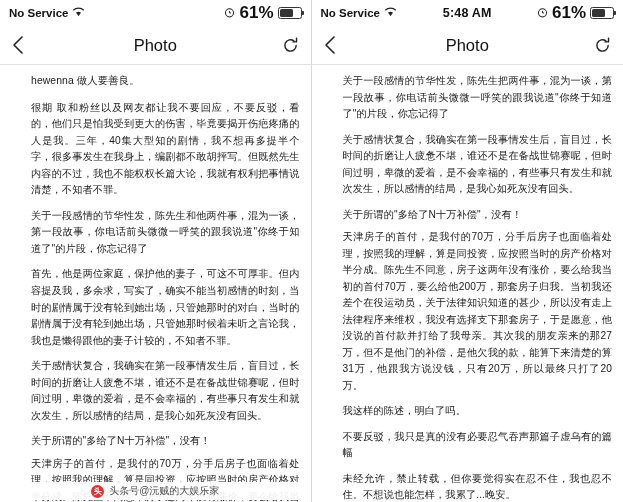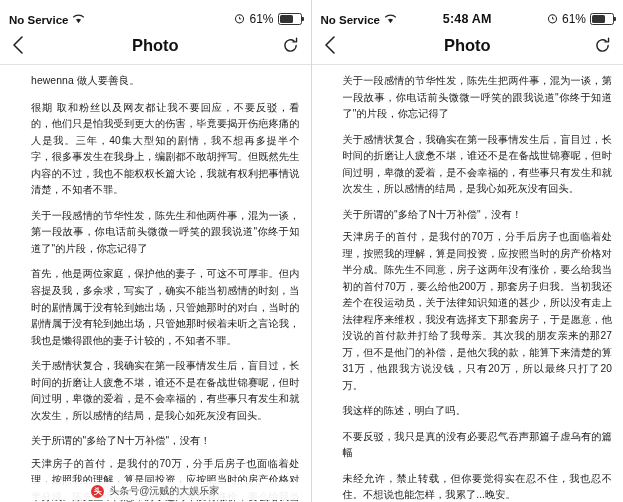--- a/index.html
+++ b/index.html
@@ -27,21 +27,21 @@
   }
   .phone.right {
     width: 312px;
     border-left: 1px solid #d8d8d8;
   }
 
   
   .status-bar {
     height: 26px;
     display: flex;
-    align-items: flex-end;
+    align-items: center;
     padding: 0 9px;
     font-size: 11.5px;
     color: #111;
     font-weight: 600;
     position: relative;
   }
   .status-left {
     display: flex;
     align-items: center;
     gap: 4px;
@@ -59,21 +59,21 @@
   .status-right {
     display: flex;
     align-items: center;
     gap: 4px;
     flex: 1;
     justify-content: flex-end;
     z-index: 2;
   }
   .wifi-icon { display:inline-block; }
   .alarm-icon { display:inline-block; }
-  .batt-pct { font-size: 12px; font-weight: 400; }
+  .batt-pct { font-size: 17px; font-weight: 700; }
   .batt {
     width: 22px; height: 10px;
     border: 1px solid #333;
     border-radius: 2.5px;
     position: relative;
     display: inline-block;
   }
   .batt::after {
     content: "";
     position: absolute;
@@ -97,21 +97,21 @@
     align-items: center;
     padding: 0 12px;
     position: relative;
     background: #fff;
   }
   .nav-title {
     position: absolute;
     left: 0; right: 0;
     text-align: center;
     font-size: 16.5px;
-    font-weight: 700;
+    font-weight: 400;
     color: #111;
     pointer-events: none;
   }
   .nav-btn {
     color: #222;
     z-index: 2;
     display: flex;
     align-items: center;
     cursor: pointer;
   }

